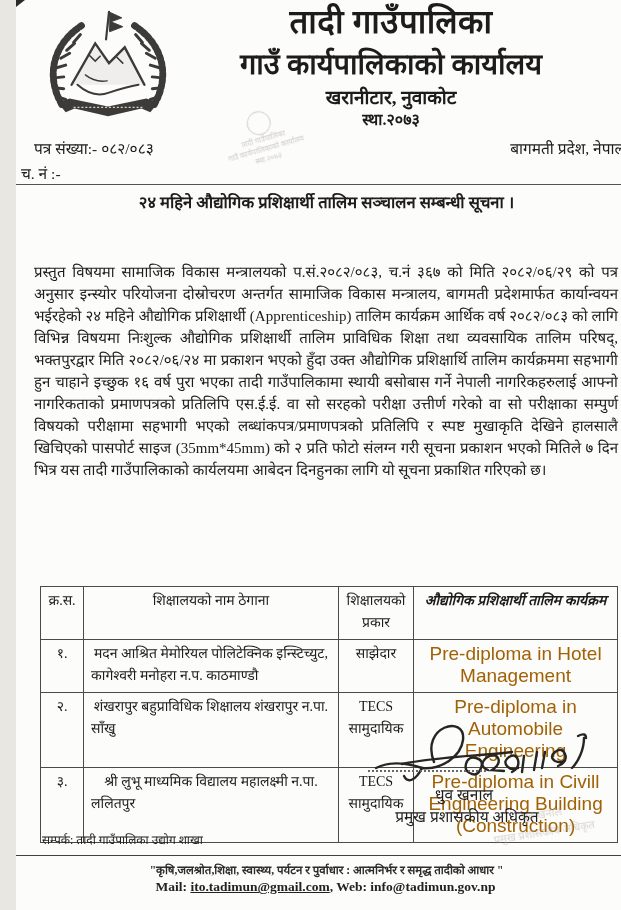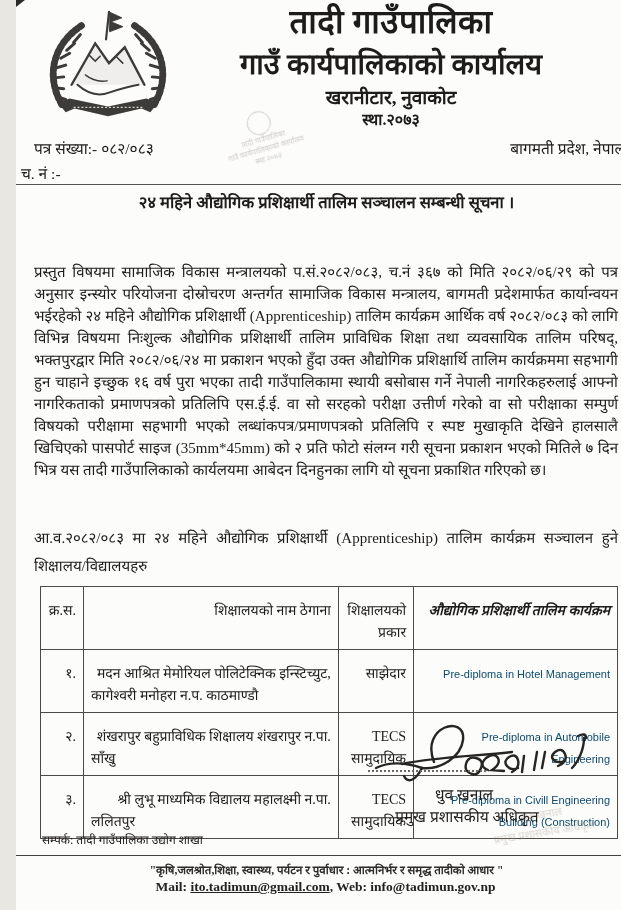--- a/index.html
+++ b/index.html
@@ -47,28 +47,28 @@
   .notice-title{left:0;top:190px;width:621px;text-align:center;font-size:16.5px;font-weight:bold;}
   .notice-date{left:0;top:225px;width:621px;text-align:center;font-size:16px;font-weight:bold;}
 
   .body-para{left:18px;top:261px;width:584px;font-size:15px;line-height:22px;
     text-align:justify;text-align-last:left;}
   .table-intro{left:18px;top:524px;width:584px;font-size:15px;line-height:28px;text-align:justify;text-align-last:left;}
 
   
   table.notice-table{left:24px;top:586px;position:absolute;border-collapse:collapse;width:578px;
     font-size:14px;}
-  .notice-table td,.notice-table th{border:1.2px solid #4d4a45;padding:13px 7px 5px 7px;
-    vertical-align:top;text-align:right;font-weight:normal;line-height:22px;}
+  .notice-table td,.notice-table th{border:1.2px solid #4d4a45;padding:3px 7px 5px 7px;
+    vertical-align:top;text-align:center;font-weight:normal;line-height:22px;}
   .notice-table th.prog-h{font-weight:bold;font-style:italic;}
   .notice-table .c-sn{width:28px;}
   .notice-table .c-school{width:250px;}
   .notice-table .c-type{width:66px;}
   .notice-table .c-prog{width:200px;}
-  .prog-cell{font-family:"Liberation Sans", sans-serif;font-size:11px;line-height:21px;color:#0c4a6e;}
+  .prog-cell{font-family:"Liberation Sans", sans-serif;font-size:19px;line-height:21px;color:#a16207;}
   .school-cell{text-align:justify;text-align-last:left;}
 
   
   .sig-scribble{left:346px;top:718px;width:240px;height:72px;}
   .sig-dots{left:352px;top:770px;width:118px;border-bottom:2px dotted #6b6760;}
   .sig-name{left:368px;top:783px;width:160px;text-align:center;font-size:15.5px;}
   .sig-title{left:342px;top:805px;width:218px;text-align:center;font-size:15.5px;}
   .sig-stamp{left:432px;top:806px;width:190px;transform:rotate(-9deg);opacity:.42;
     color:#a69c8e;filter:blur(.35px);font-size:11px;line-height:1.6;text-align:center;}
 
@@ -129,21 +129,20 @@
   <div class="abs meta-letter-no dev">पत्र संख्या:- ०८२/०८३</div>
   <div class="abs meta-province dev">बागमती प्रदेश, नेपाल</div>
   <div class="abs meta-ref-no dev">च. नं :-</div>
 
   <div class="abs rule-top"></div>
 
   <div class="abs notice-title dev">२४ महिने औद्योगिक प्रशिक्षार्थी तालिम सञ्चालन सम्बन्धी सूचना ।</div>
 
   <div class="abs body-para dev">प्रस्तुत विषयमा सामाजिक विकास मन्त्रालयको प.सं.२०८२/०८३, च.नं ३६७ को मिति २०८२/०६/२९ को पत्र अनुसार इन्स्योर परियोजना दोस्रोचरण अन्तर्गत सामाजिक विकास मन्त्रालय, बागमती प्रदेशमार्फत कार्यान्वयन भईरहेको २४ महिने औद्योगिक प्रशिक्षार्थी (Apprenticeship) तालिम कार्यक्रम आर्थिक वर्ष २०८२/०८३ को लागि विभिन्न विषयमा निःशुल्क औद्योगिक प्रशिक्षार्थी तालिम प्राविधिक शिक्षा तथा व्यवसायिक तालिम परिषद्, भक्तपुरद्वार मिति २०८२/०६/२४ मा प्रकाशन भएको हुँदा उक्त औद्योगिक प्रशिक्षार्थि तालिम कार्यक्रममा सहभागी हुन चाहाने इच्छुक १६ वर्ष पुरा भएका तादी गाउँपालिकामा स्थायी बसोबास गर्ने नेपाली नागरिकहरुलाई आफ्नो नागरिकताको प्रमाणपत्रको प्रतिलिपि एस.ई.ई. वा सो सरहको परीक्षा उत्तीर्ण गरेको वा सो परीक्षाका सम्पुर्ण विषयको परीक्षामा सहभागी भएको लब्धांकपत्र/प्रमाणपत्रको प्रतिलिपि र स्पष्ट मुखाकृति देखिने हालसालै खिचिएको पासपोर्ट साइज (35mm*45mm) को २ प्रति फोटो संलग्न गरी सूचना प्रकाशन भएको मितिले ७ दिन भित्र यस तादी गाउँपालिकाको कार्यलयमा आबेदन दिनहुनका लागि यो सूचना प्रकाशित गरिएको छ।</div>
 
-  <div class="abs table-intro dev">आ.व.२०८२/०८३ मा २४ महिने औद्योगिक प्रशिक्षार्थी (Apprenticeship) तालिम कार्यक्रम सञ्चालन हुने शिक्षालय/विद्यालयहरु</div>
 
   <table class="notice-table">
     <colgroup>
       <col class="c-sn">
         <col class="c-school">
         <col class="c-type">
         <col class="c-prog">
     </colgroup>
     <tbody>
         <tr>

